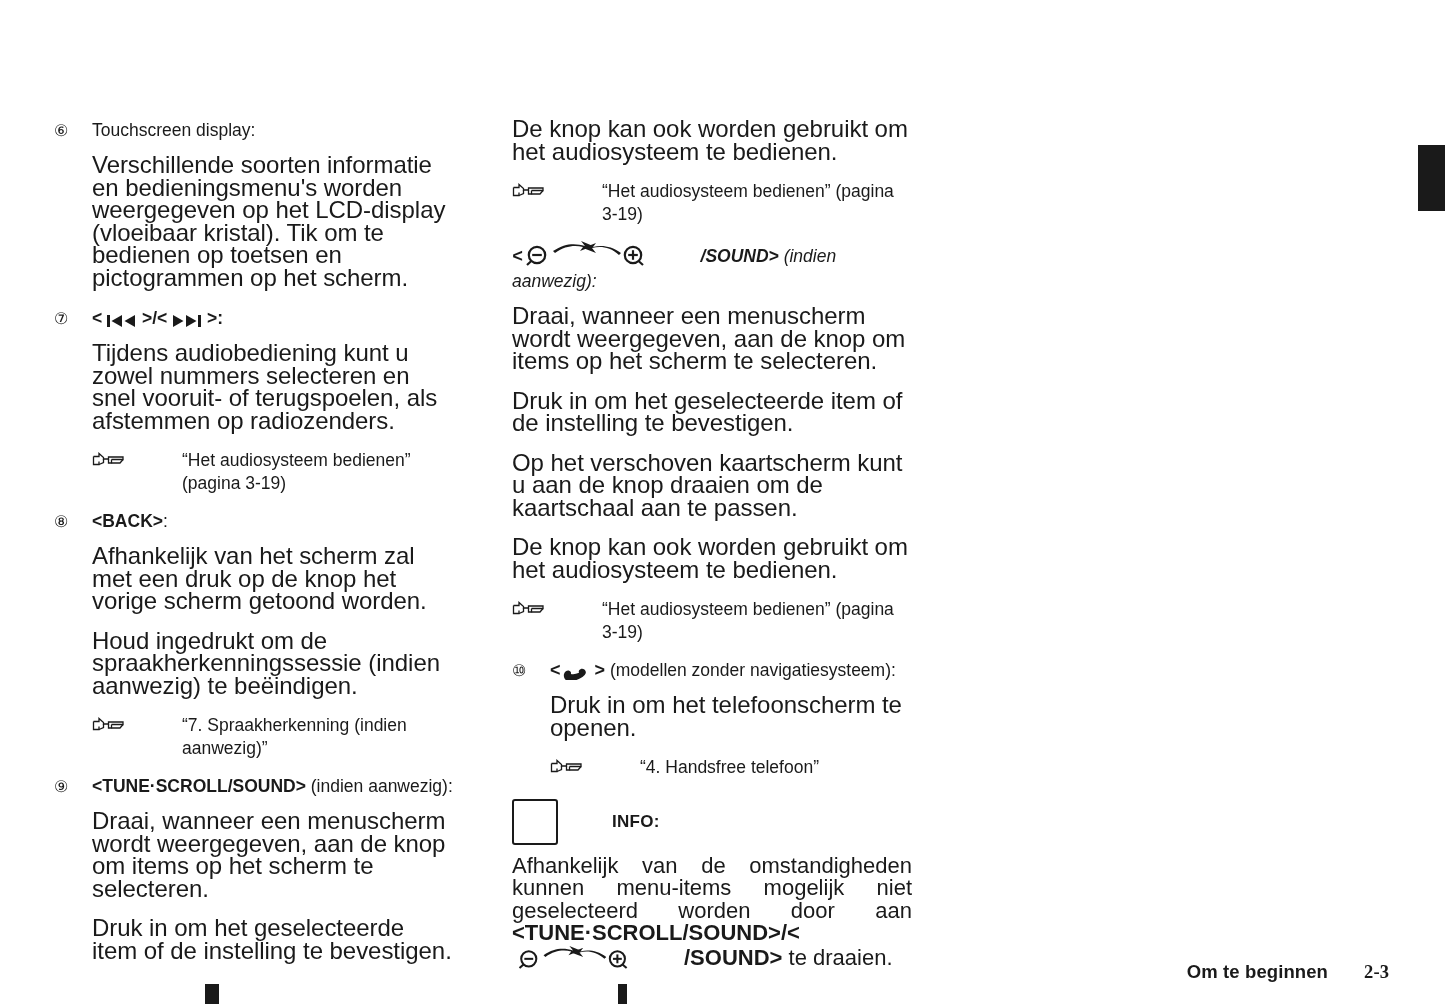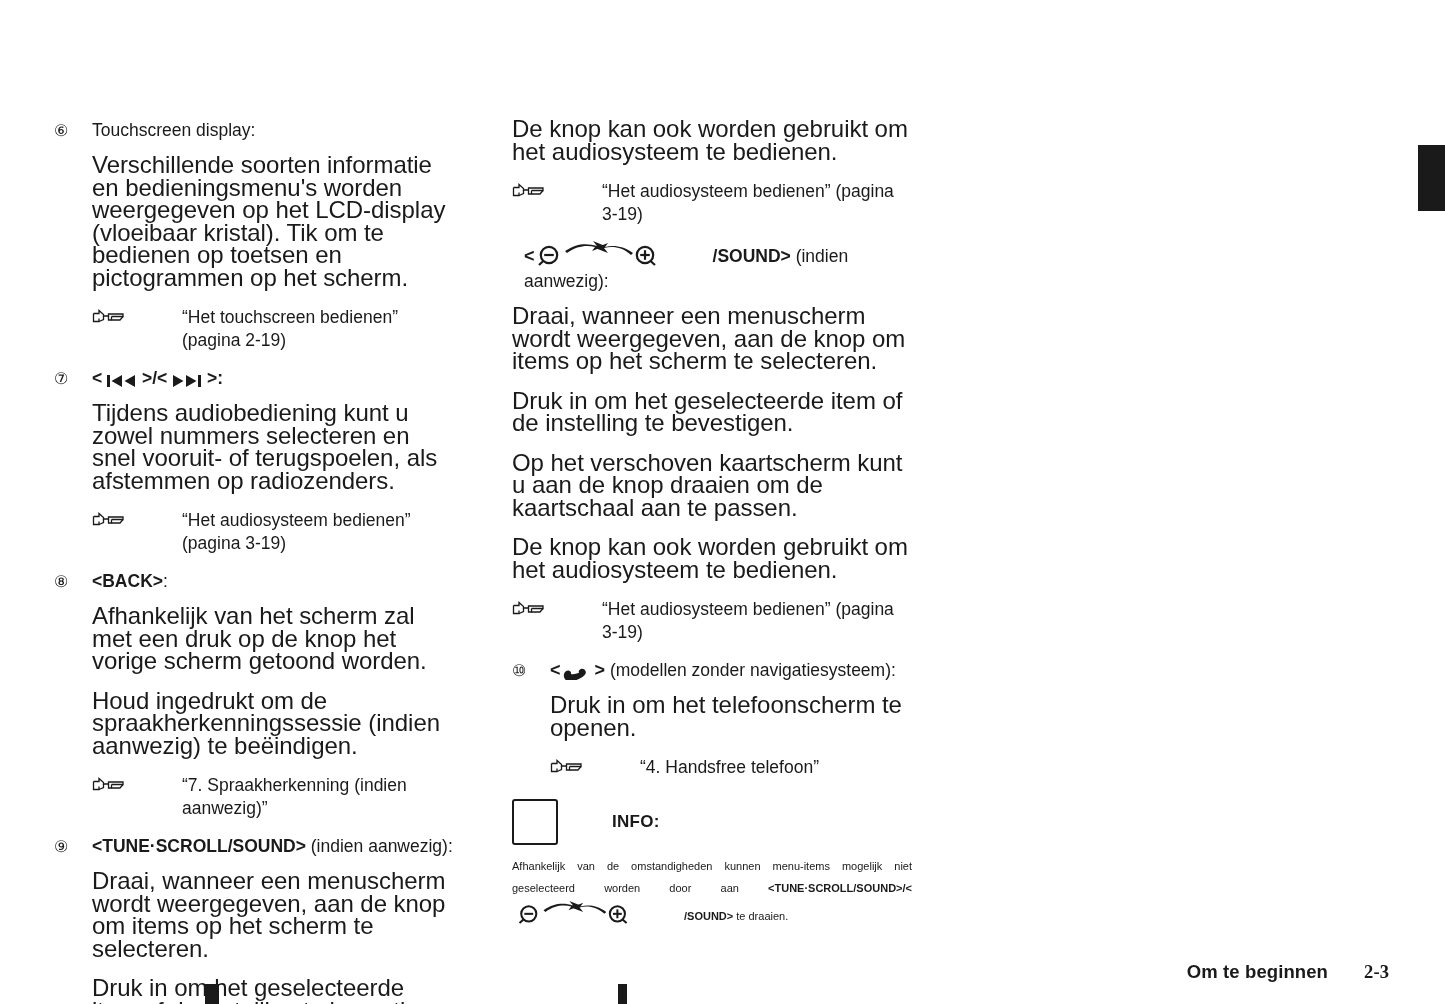--- a/index.html
+++ b/index.html
@@ -148,21 +148,21 @@
   }
   .info-ico .i-base {
     width: 17px; height: 4px; background: #1a1a1a; margin: 0 auto;
   }
   .info-title {
     font-size: 17px;
     font-weight: bold;
     letter-spacing: 0.3px;
   }
   .info-body {
-    font-size: 11px;
+    font-size: 22px;
     line-height: 22.5px;
     text-align: justify;
   }
   .info-body b { font-weight: bold; }
 
   
   .footer {
     position: absolute;
     right: 56px;
     bottom: 21px;
@@ -186,32 +186,20 @@
   <div class="columns">
 
     <div class="col col-left">
 
       <div class="item">
         <div class="item-head">
           <span class="num">⑥</span>
           <span class="head-text">Touchscreen display:</span>
         </div>
         <p class="para">Verschillende soorten informatie en bedieningsmenu's worden weergegeven op het LCD-display (vloeibaar kristal). Tik om te bedienen op toetsen en pictogrammen op het scherm.</p>
-        <div class="ref">
-          <span class="hand">
-            <svg class="hand-ico" viewBox="0 0 64 34" fill="none" stroke="#1a1a1a" stroke-width="2.6">
-              <path d="M3 9 L14 9 L14 3 L23 11 L23 14 L33 14 L33 10 L62 10 L62 15 L39 15"></path>
-              <path d="M3 9 L3 25 L14 25 L14 19"></path>
-              <path d="M14 25 L23 21 L23 14"></path>
-              <path d="M33 14 L33 22 L39 22 L39 15"></path>
-              <path d="M39 22 L56 22 L62 15"></path>
-            </svg>
-          </span>
-          <span class="ref-text">“Het touchscreen bedienen” (pagina 2-19)</span>
-        </div>
       </div>
 
       <div class="item">
         <div class="item-head">
           <span class="num">⑦</span>
           <span class="head-text">
             <b>&lt;</b>
             <span class="glyph-row">
               <svg width="30" height="14" viewBox="0 0 30 14" fill="#1a1a1a">
                 <rect x="0" y="1" width="3" height="12"></rect>
@@ -289,21 +277,21 @@
               <path d="M14 25 L23 21 L23 14"></path>
               <path d="M33 14 L33 22 L39 22 L39 15"></path>
               <path d="M39 22 L56 22 L62 15"></path>
             </svg>
           </span>
           <span class="ref-text">“Het audiosysteem bedienen” (pagina 3-19)</span>
         </div>
       </div>
 
       <div class="item">
-        <div class="item-head" style="margin-left:12px;">
+        <div class="item-head" style="margin-left:0;font-style:italic;">
           <span class="head-text"><b class="ang">&lt;</b><span class="glyph-row">
                 <svg class="zoomctl" width="178" height="26" viewBox="0 0 178 26" fill="none">
                   <g stroke="#1a1a1a" stroke-width="2.2" fill="none">
                     <circle cx="14" cy="15" r="8.2"></circle>
                     <line x1="9.2" y1="15" x2="18.8" y2="15"></line>
                     <line x1="8.3" y1="21" x2="4" y2="25"></line>
                   </g>
                   <path d="M30 11 C42 3 52 3 62 6 L58 1 L70 6 L57 11 L60 7 C51 5 42 6 32 13 Z" fill="#1a1a1a"></path>
                   <path d="M98 13 C88 6 79 5 70 7 L73 3 L60 8 L73 13 L69 8 C78 6 87 7 96 15 Z" fill="#1a1a1a"></path>
                   <g stroke="#1a1a1a" stroke-width="2.2" fill="none" transform="translate(96,0)">

